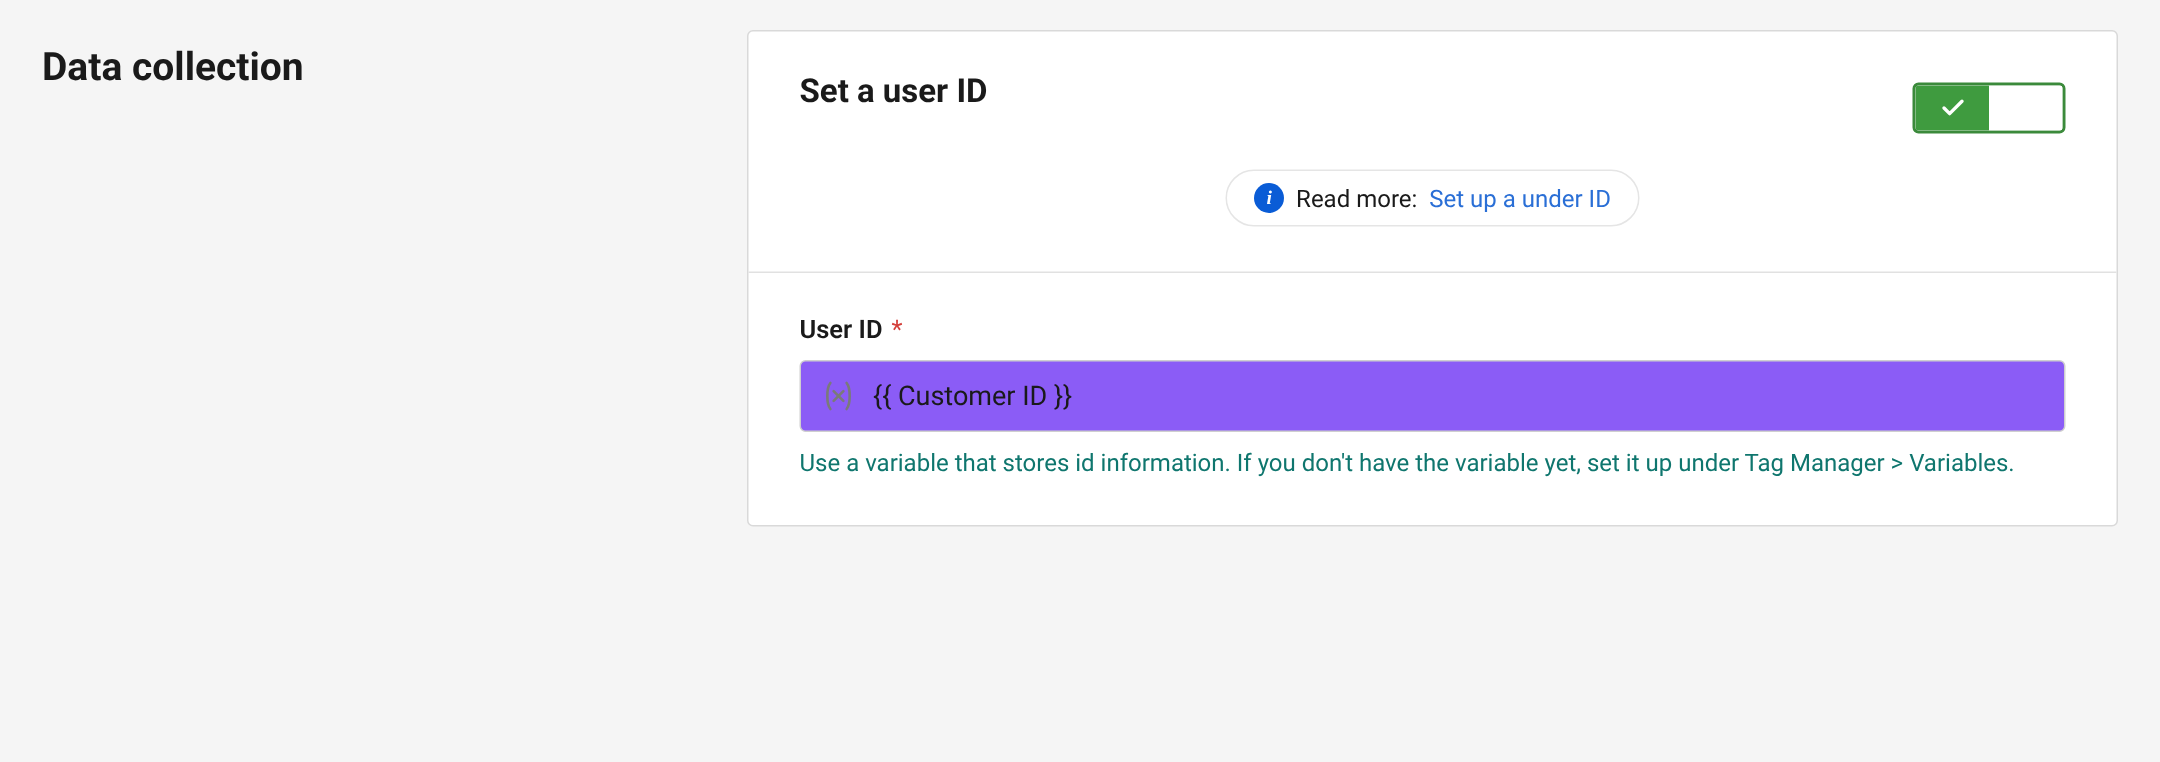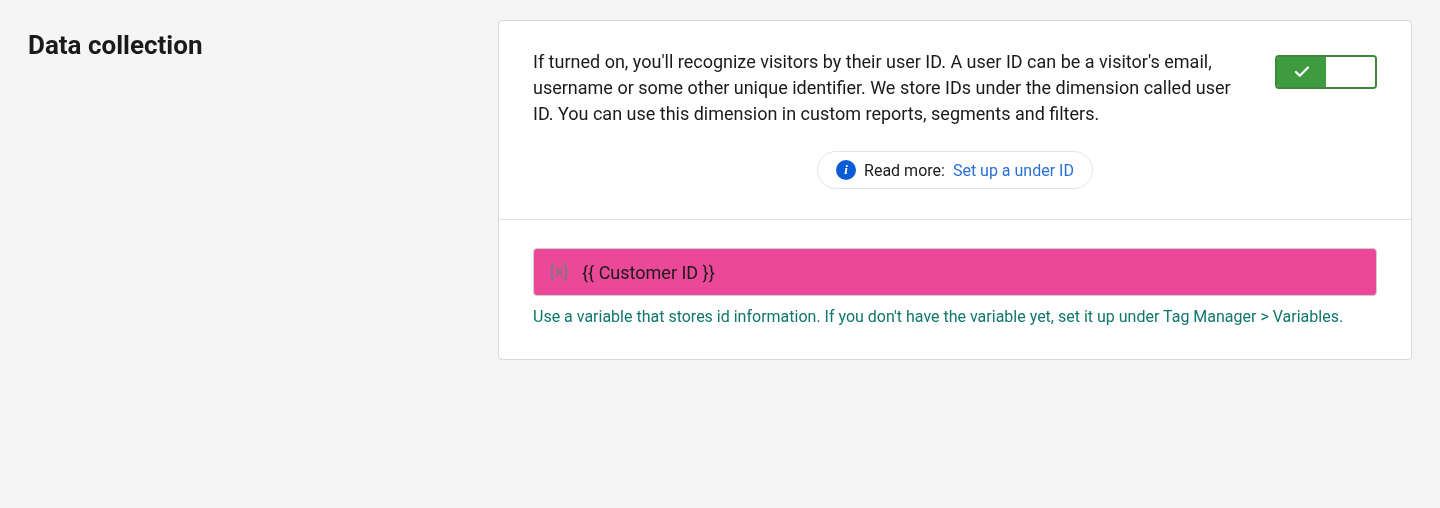--- a/index.html
+++ b/index.html
@@ -131,21 +131,21 @@
       color: #d43f3a;
       font-size: 17px;
     }
     .input-wrap {
       display: flex;
       align-items: center;
       border: 1px solid #cfcfcf;
       border-radius: 4px;
       padding: 0 12px;
       height: 48px;
-      background: #ec4899;
+      background: #8b5cf6;
     }
     .var-icon {
       width: 26px;
       height: 26px;
       flex-shrink: 0;
       margin-right: 10px;
       color: #7a7a7a;
     }
     .user-id-input {
       border: none;
@@ -168,21 +168,21 @@
 
 <div class="container">
   <div class="sidebar-label">
     <h2 class="sidebar-title">Data collection</h2>
   </div>
 
   <div class="panel">
     <div class="panel-section">
       <div class="header-row">
         <div class="header-content">
-          <p class="panel-desc">If turned on, you'll recognize visitors by their user ID. A user ID can be a visitor's email, username or some other unique identifier. We store IDs under the dimension called user ID. You can use this dimension in custom reports, segments and filters.</p>
+          <h3 class="panel-title">Set a user ID</h3>
         </div>
         <div class="toggle">
           <div class="toggle-on">
             <svg width="18" height="18" viewBox="0 0 24 24" fill="none" stroke="#fff" stroke-width="3" stroke-linecap="round" stroke-linejoin="round">
               <polyline points="20 6 9 17 4 12"></polyline>
             </svg>
           </div>
           <div class="toggle-off"></div>
         </div>
       </div>
@@ -190,20 +190,24 @@
       <div class="readmore-wrap">
         <div class="readmore-pill">
           <span class="info-icon">i</span>
           <span class="readmore-label">Read more:</span>
           <a href="#" class="readmore-link">Set up a under ID</a>
         </div>
       </div>
     </div>
 
     <div class="panel-section">
+      <div class="field-label-row">
+        <span class="field-label">User ID</span>
+        <span class="required">*</span>
+      </div>
       <div class="input-wrap">
         <svg class="var-icon" viewBox="0 0 24 24" fill="none" stroke="currentColor" stroke-width="1.6">
           <path d="M7 4 C4.5 7, 4.5 17, 7 20" stroke-linecap="round"></path>
           <path d="M17 4 C19.5 7, 19.5 17, 17 20" stroke-linecap="round"></path>
           <path d="M9 9 L15 15" stroke-linecap="round"></path>
           <path d="M15 9 L9 15" stroke-linecap="round"></path>
         </svg>
         <input type="text" class="user-id-input" value="{{ Customer ID }}" style="">
       </div>
       <p class="help-text">Use a variable that stores id information. If you don't have the variable yet, set it up under Tag Manager &gt; Variables.</p>

